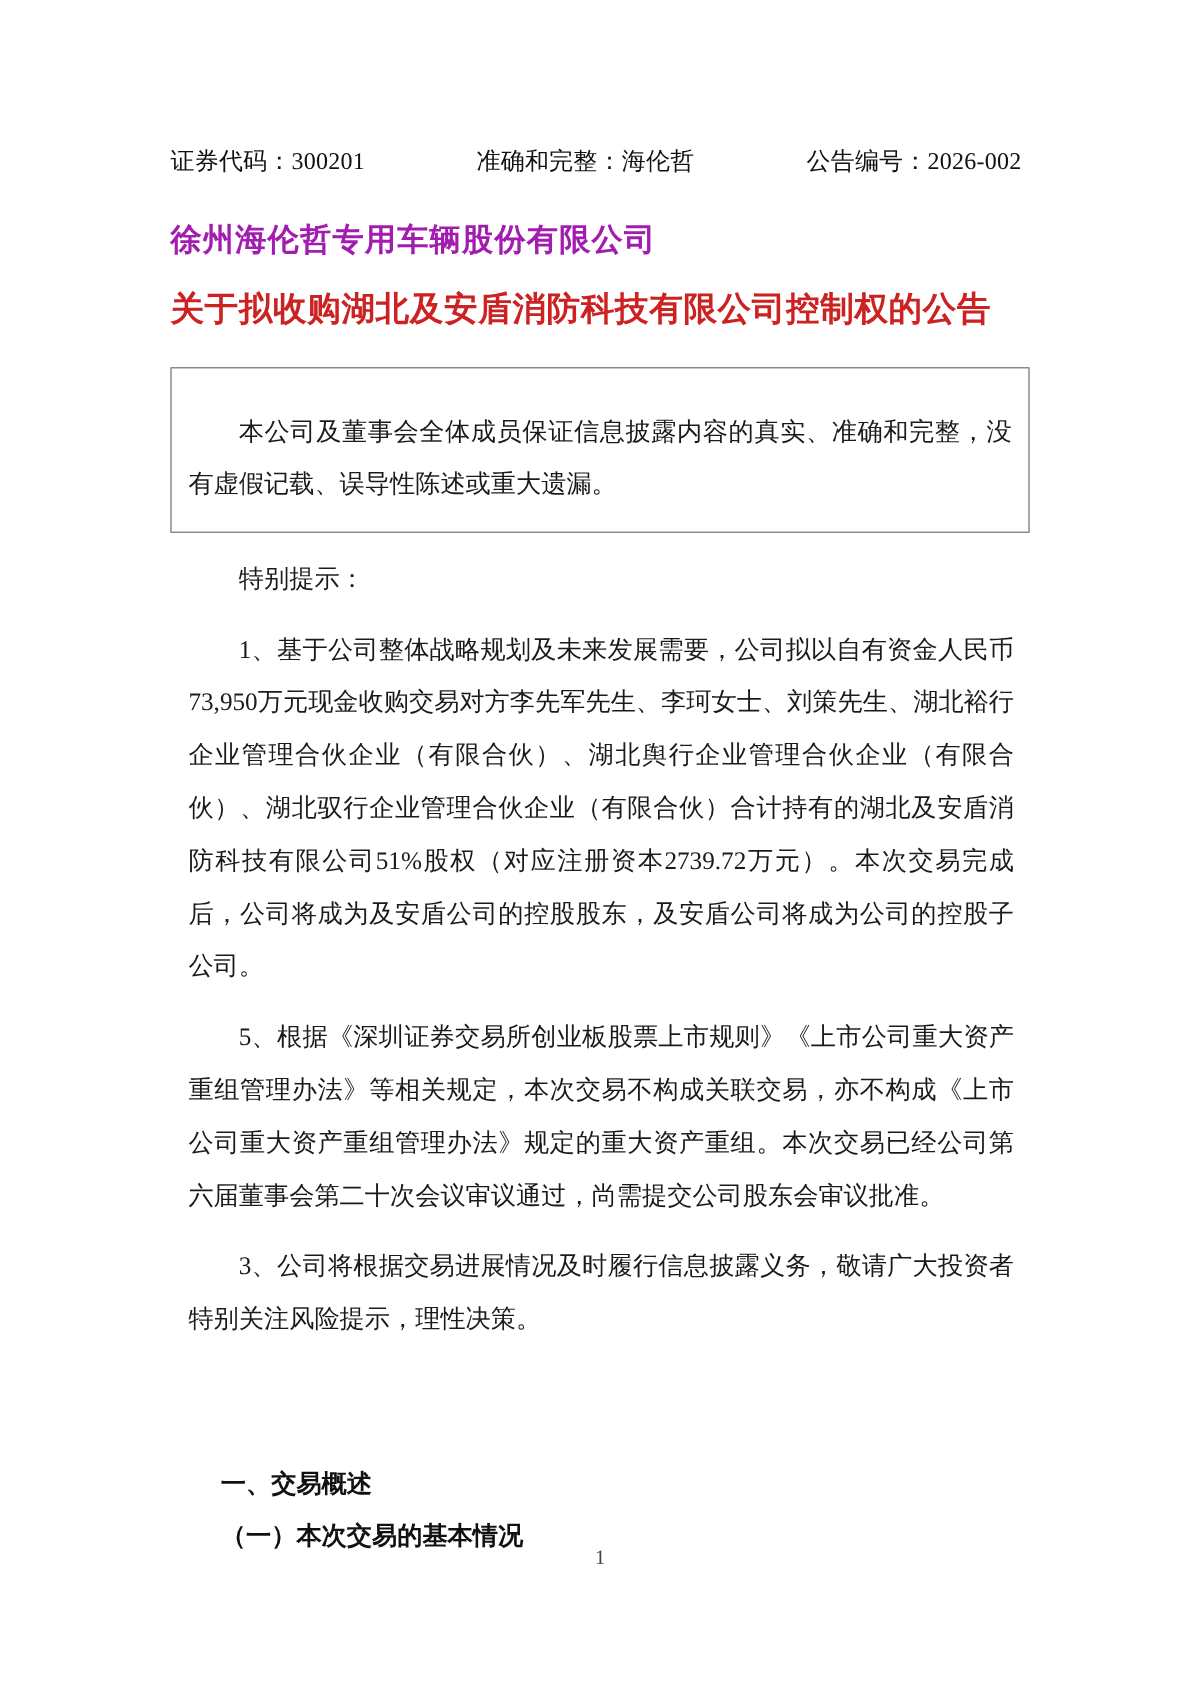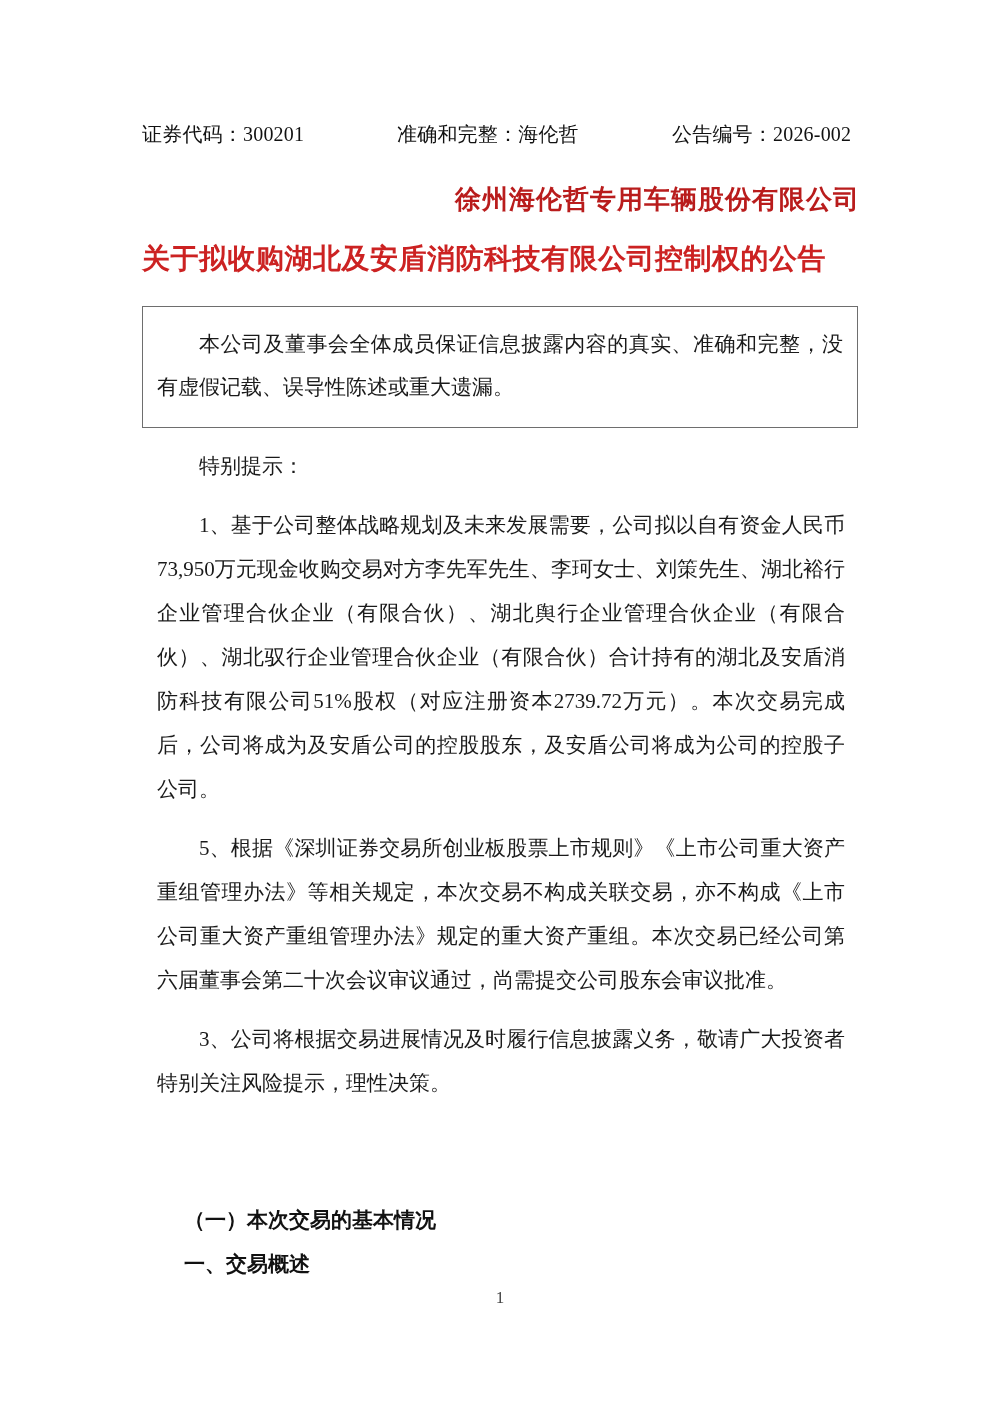--- a/index.html
+++ b/index.html
@@ -39,42 +39,42 @@
     align-items: flex-end;
     white-space: nowrap;
   }
   .code-line .seg-code   { width: 255px; }
   .code-line .seg-abbr   { width: 275px; }
   .code-line .seg-notice { width: 188px; text-align: left; }
 
   
   .title-main {
     margin-top: 36px;
-    text-align: right;
+    text-align: left;
     font-size: 26px;
     font-weight: bold;
-    color: #b91c1c;
+    color: #a21caf;
     letter-spacing: 1px;
     line-height: 1.2;
   }
   .title-sub {
     margin-top: 26px;
     text-align: left;
     font-size: 28px;
     font-weight: bold;
     color: #cc2222;
     letter-spacing: 0.5px;
     line-height: 1.25;
   }
 
   
   .disclaimer-box {
     margin-top: 30px;
     border: 1px solid #6e6e6e;
-    padding: 16px 14px 18px 14px;
+    padding: 32px 14px 18px 14px;
     box-sizing: border-box;
     width: 716px;
   }
   .disclaimer-box p {
     margin: 0;
     font-size: 21px;
     line-height: 43px;
     text-indent: 2em;
     text-align: justify;
     text-justify: inter-ideograph;
@@ -135,20 +135,20 @@
     <div class="body-block">
       <p class="para">特别提示：</p>
       <p class="para">1、基于公司整体战略规划及未来发展需要，公司拟以自有资金人民币73,950万元现金收购交易对方李先军先生、李珂女士、刘策先生、湖北裕行企业管理合伙企业（有限合伙）、湖北舆行企业管理合伙企业（有限合伙）、湖北驭行企业管理合伙企业（有限合伙）合计持有的湖北及安盾消防科技有限公司51%股权（对应注册资本2739.72万元）。本次交易完成后，公司将成为及安盾公司的控股股东，及安盾公司将成为公司的控股子公司。</p>
       <p class="para">5、根据《深圳证券交易所创业板股票上市规则》《上市公司重大资产重组管理办法》等相关规定，本次交易不构成关联交易，亦不构成《上市公司重大资产重组管理办法》规定的重大资产重组。本次交易已经公司第六届董事会第二十次会议审议通过，尚需提交公司股东会审议批准。</p>
       <p class="para">3、公司将根据交易进展情况及时履行信息披露义务，敬请广大投资者特别关注风险提示，理性决策。</p>
     </div>
 
     <div class="spacer-lg"></div>
 
     <div class="body-block">
+      <p class="heading">一、交易概述</p>
       <p class="heading">（一）本次交易的基本情况</p>
-      <p class="heading">一、交易概述</p>
     </div>
 
   </div>
 
   <div class="page-number">1</div>
 </div>
 
 </body></html>

